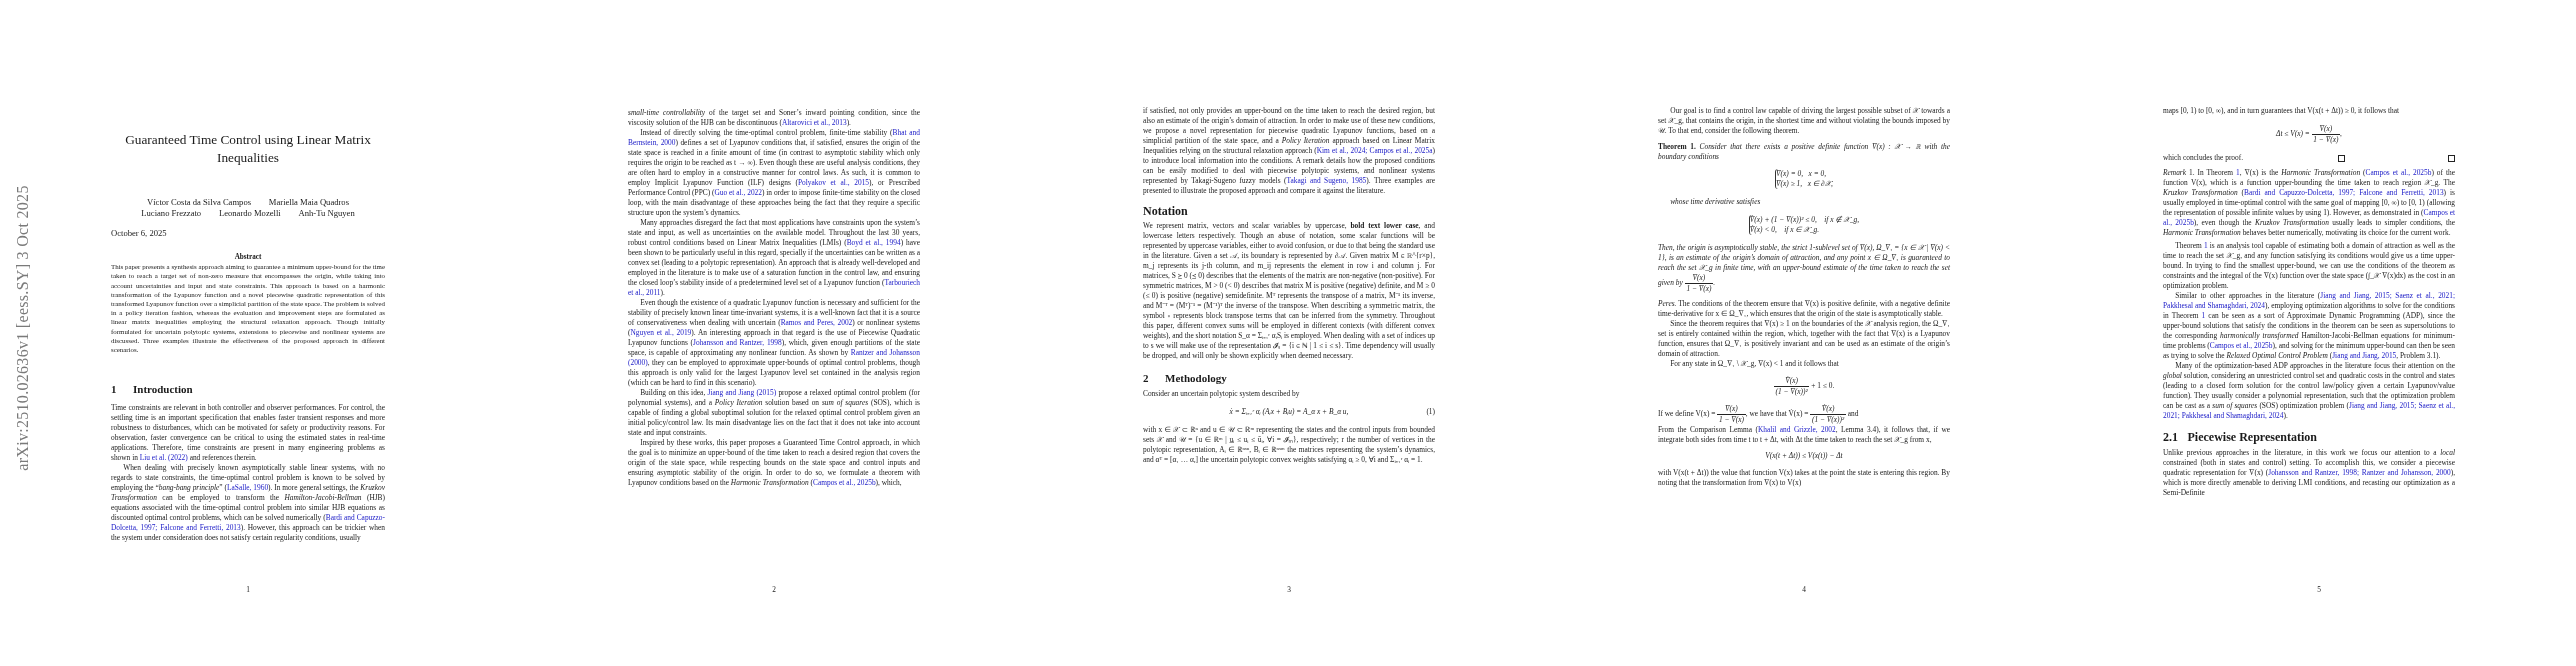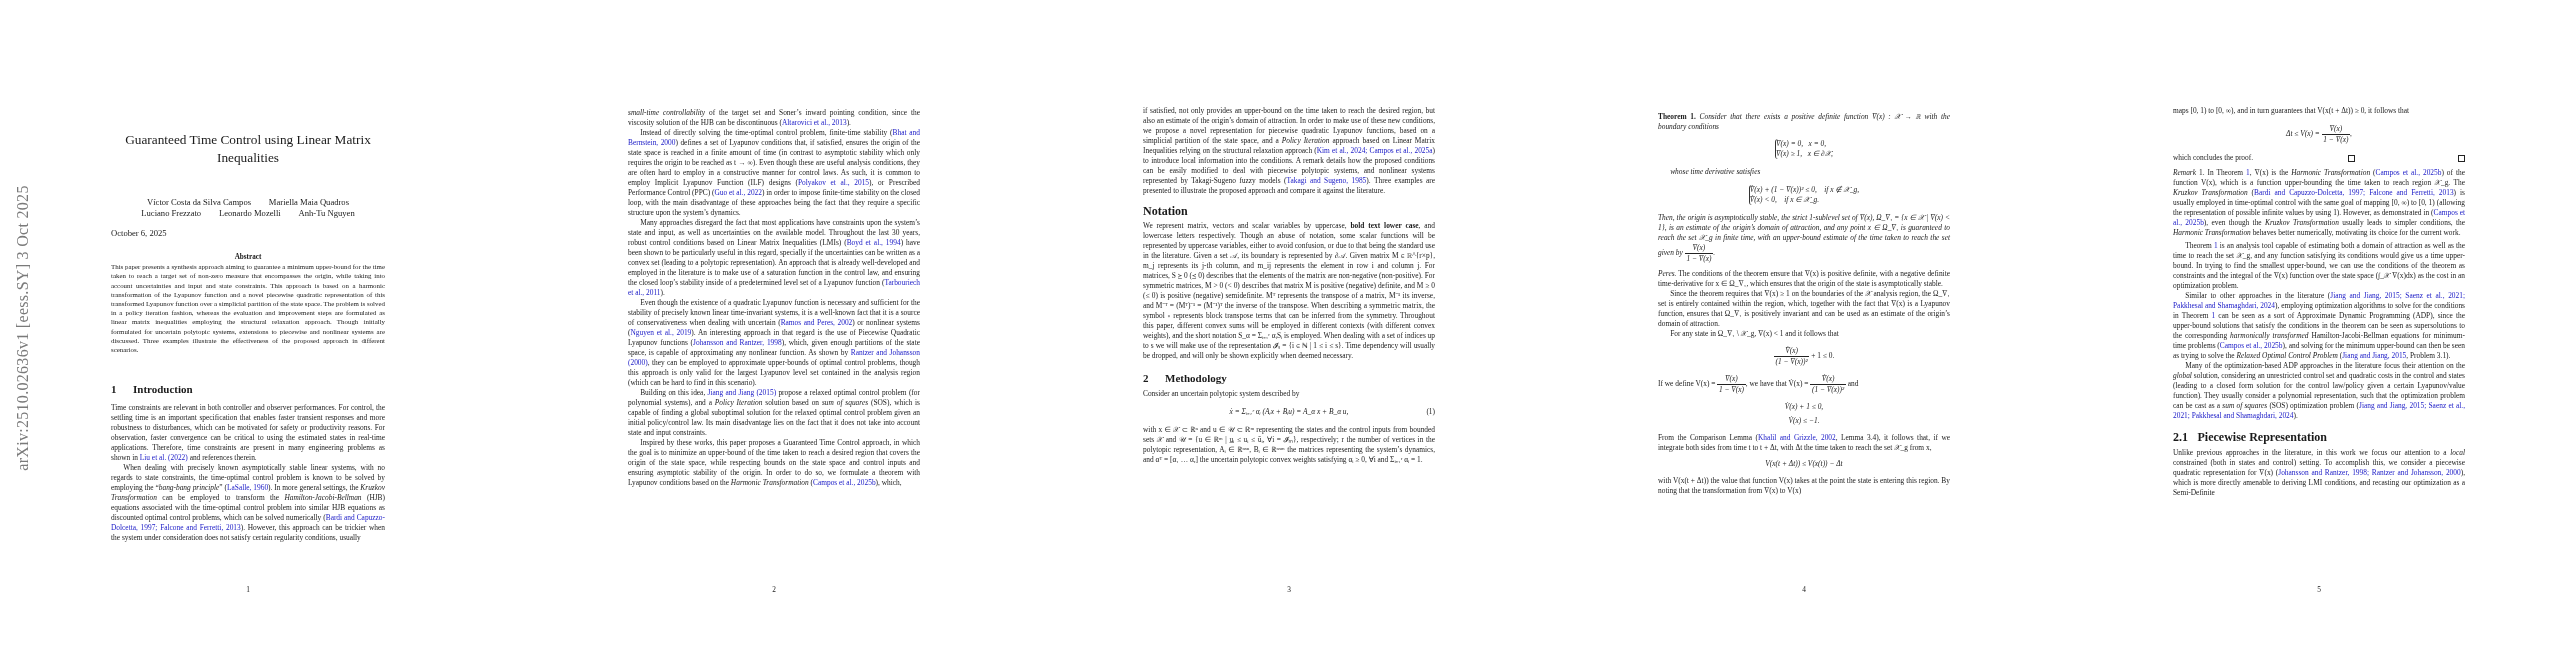--- a/index.html
+++ b/index.html
@@ -107,20 +107,21 @@
       <span class="it">ẋ = Σᵢ₌₁ʳ αᵢ (Aᵢx + Bᵢu) = A_α x + B_α u,</span>
       <span class="no">(1)</span>
     </div>
     <p>with x ∈ 𝒳 ⊂ ℝⁿ and u ∈ 𝒰 ⊂ ℝᵐ representing the states and the control inputs from bounded sets 𝒳 and 𝒰 = {u ∈ ℝᵐ | u̲ᵢ ≤ uᵢ ≤ ūᵢ, ∀i = 𝓘ₘ}, respectively; r the number of vertices in the polytopic representation, Aᵢ ∈ ℝⁿˣⁿ, Bᵢ ∈ ℝⁿˣᵐ the matrices representing the system’s dynamics, and αᵀ = [α₁ … αᵣ] the uncertain polytopic convex weights satisfying αᵢ ≥ 0, ∀i and Σᵢ₌₁ʳ αᵢ = 1.</p>
   </div>
   <div class="pnum" style="left:113px; width:292px;">3</div>
 </div>
 
 <div class="page" style="left:1546px;">
   <div class="col" style="left:112px; top:106px;">
+    <p class="ind">Our goal is to find a control law capable of driving the largest possible subset of 𝒳 towards a set 𝒳_g, that contains the origin, in the shortest time and without violating the bounds imposed by 𝒰. To that end, consider the following theorem.</p>
     <div style="height:5.6px"></div>
     <p><span class="bf">Theorem 1.</span> <span class="it">Consider that there exists a positive definite function V̄(x) : 𝒳 → ℝ with the boundary conditions</span></p>
     <div class="eq" style="margin:7.8px 0;">
       <span class="case">
         <span class="it">V̄(x) = 0,</span>&nbsp;&nbsp;&nbsp;<span class="it">x = 0,</span><br>
         <span class="it">V̄(x) ≥ 1,</span>&nbsp;&nbsp;&nbsp;<span class="it">x ∈ ∂𝒳,</span>
       </span>
     </div>
     <p class="ind it">whose time derivative satisfies</p>
     <div class="eq" style="margin:7.8px 0;">
@@ -132,35 +133,31 @@
     <p class="it"><span>Then, the origin is asymptotically stable, the strict 1-sublevel set of V̄(x), Ω_V̄₁ = {x ∈ 𝒳 | V̄(x) &lt; 1}, is an estimate of the origin’s domain of attraction, and any point x ∈ Ω_V̄₁ is guaranteed to reach the set 𝒳_g in finite time, with an upper-bound estimate of the time taken to reach the set given by</span> <span class="frac"><span class="num">V̄(x)</span><span class="den">1 − V̄(x)</span></span>.</p>
     <div style="height:5.6px"></div>
     <p><span class="it">Peres.</span><span> The conditions of the theorem ensure that V̄(x) is positive definite, with a negative definite time-derivative for x ∈ Ω_V̄₁, which ensures that the origin of the state is asymptotically stable.</span></p>
     <p class="ind">Since the theorem requires that V̄(x) ≥ 1 on the boundaries of the 𝒳 analysis region, the Ω_V̄₁ set is entirely contained within the region, which, together with the fact that V̄(x) is a Lyapunov function, ensures that Ω_V̄₁ is positively invariant and can be used as an estimate of the origin’s domain of attraction.</p>
     <p class="ind">For any state in Ω_V̄₁ \ 𝒳_g, V̄(x) &lt; 1 and it follows that</p>
     <div class="eq" style="margin:6.7px 0;">
       <span class="frac it"><span class="num">V̄̇(x)</span><span class="den">(1 − V̄(x))²</span></span>
       <span>+ 1 ≤ 0.</span>
     </div>
     <p><span>If we define V(x) = </span><span class="frac it"><span class="num">V̄(x)</span><span class="den">1 − V̄(x)</span></span><span>, we have that V̇(x) = </span><span class="frac it"><span class="num">V̄̇(x)</span><span class="den">(1 − V̄(x))²</span></span><span> and</span></p>
-    <div class="eq" style="margin:5.6px 0; line-height:13.3px;">
-      <span class="it">V̇(x) + 1 ≤ 0,</span><br>
-      <span class="it">V̇(x) ≤ −1.</span>
-    </div>
     <p><span>From the Comparison Lemma (</span><a class="cite">Khalil and Grizzle, 2002</a><span>, Lemma 3.4), it follows that, if we integrate both sides from time t to t + Δt, with Δt the time taken to reach the set 𝒳_g from x,</span></p>
     <div class="eq" style="margin:6.7px 0;">
       <span class="it">V(x(t + Δt)) ≤ V(x(t)) − Δt</span>
     </div>
     <p>with V(x(t + Δt)) the value that function V(x) takes at the point the state is entering this region. By noting that the transformation from V̄(x) to V(x)</p>
   </div>
   <div class="pnum" style="left:112px; width:292px;">4</div>
 </div>
 
 <div class="page" style="left:2061px;">
-  <div class="col" style="left:112px; top:106px;">
+  <div class="col" style="left:102px; top:106px;">
     <p>maps [0, 1) to [0, ∞), and in turn guarantees that V(x(t + Δt)) ≥ 0, it follows that</p>
     <div class="eq" style="margin:7.8px 0;">
       <span class="it">Δt ≤ V(x) = </span><span class="frac it"><span class="num">V̄(x)</span><span class="den">1 − V̄(x)</span></span>,
     </div>
     <p style="position:relative;">
       <span>which concludes the proof.</span>
       <span class="qed" style="position:absolute; left:175px; top:2.2px;"></span>
       <span class="qed" style="position:absolute; right:0; top:2.2px;"></span>
     </p>
     <div style="height:5.6px"></div>

